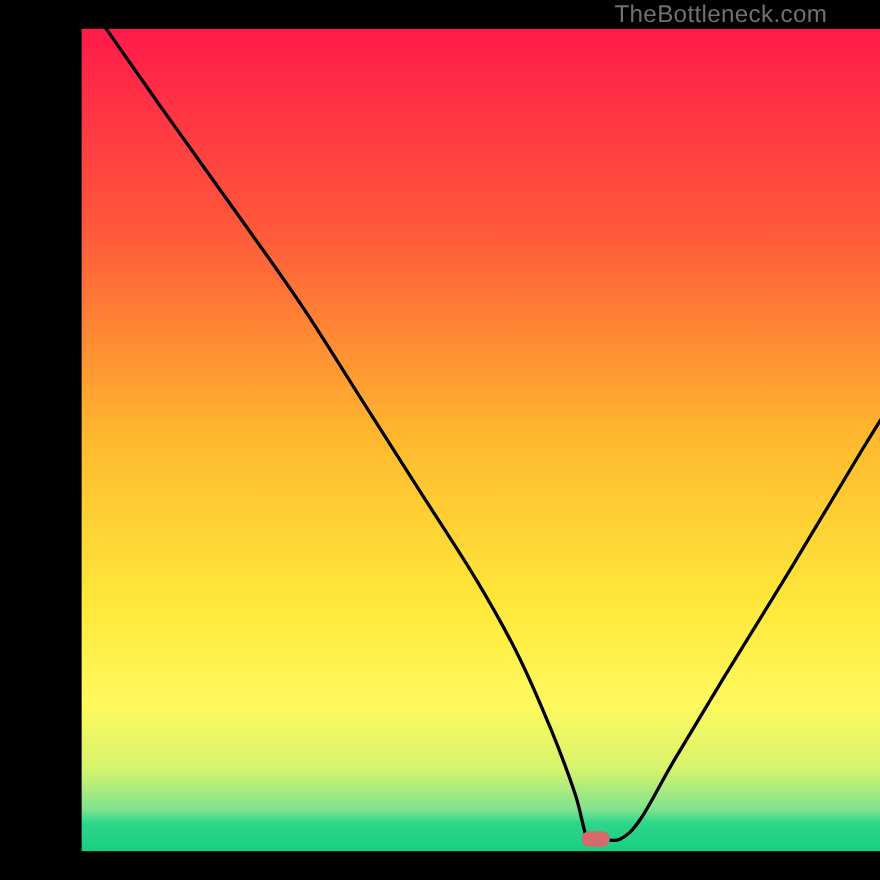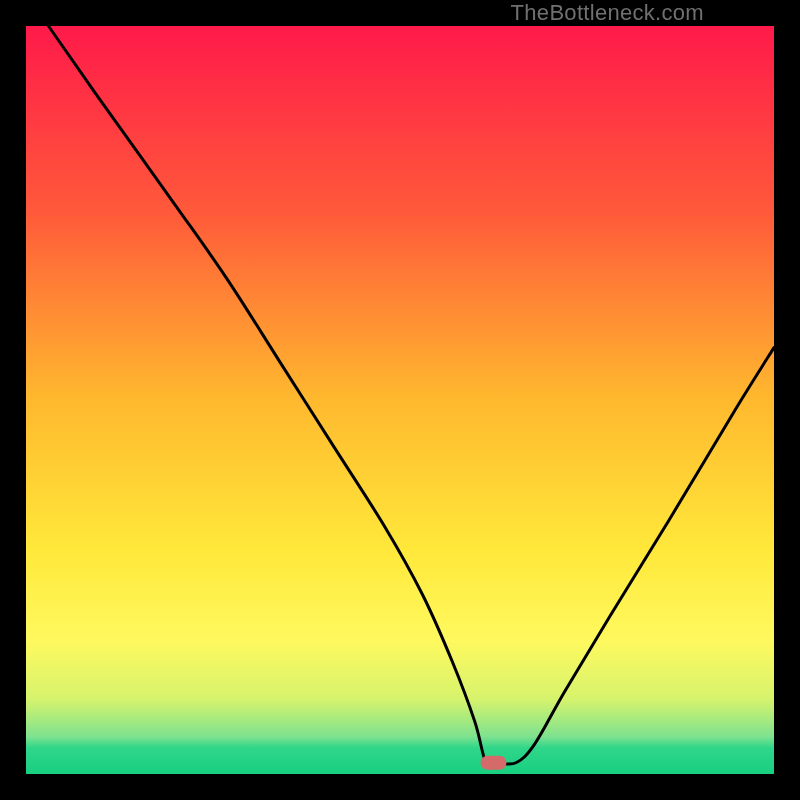--- a/index.html
+++ b/index.html
@@ -8,20 +8,21 @@
     width: 800px;
     height: 800px;
     background: #000;
     font-family: Arial, Helvetica, sans-serif;
   }
   .stage {
     position: relative;
     width: 724px;
     height: 800px;
     background: #000;
+    margin-left: 48px;
   }
   .watermark {
     position: absolute;
     top: 0;
     right: 20px;
     color: #707070;
     font-size: 22px;
     letter-spacing: 0.3px;
     font-weight: 400;
   }

